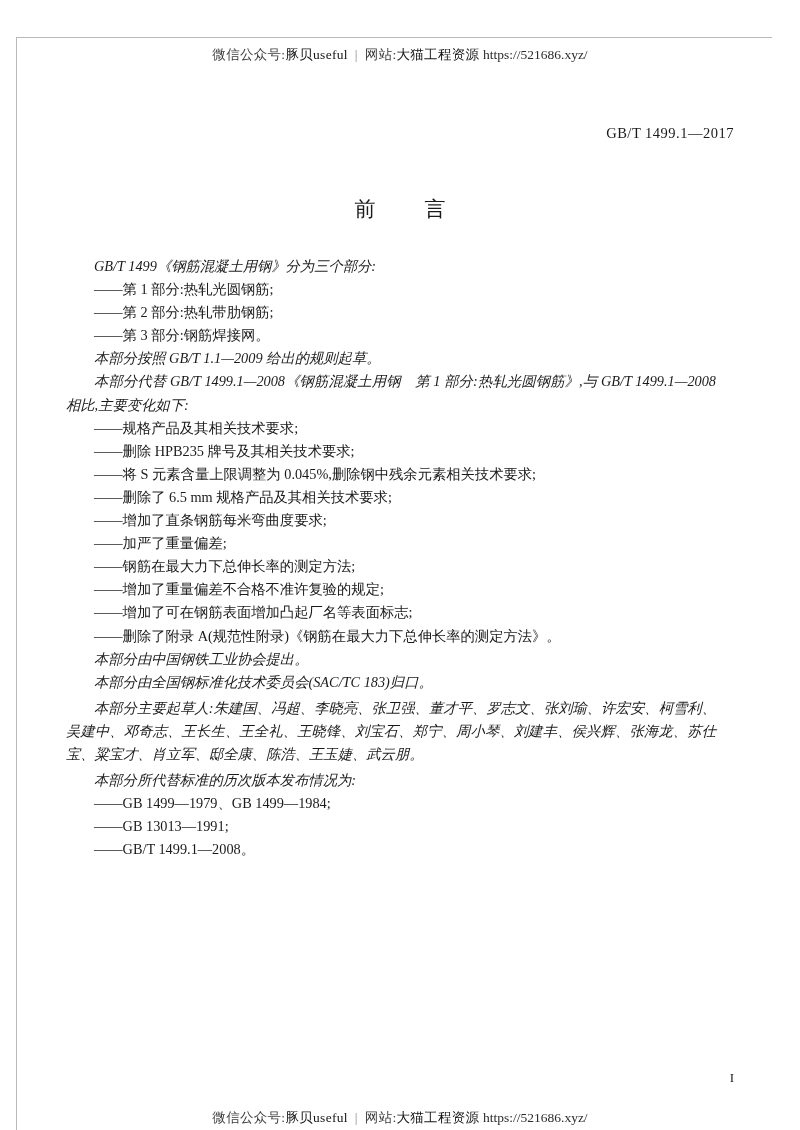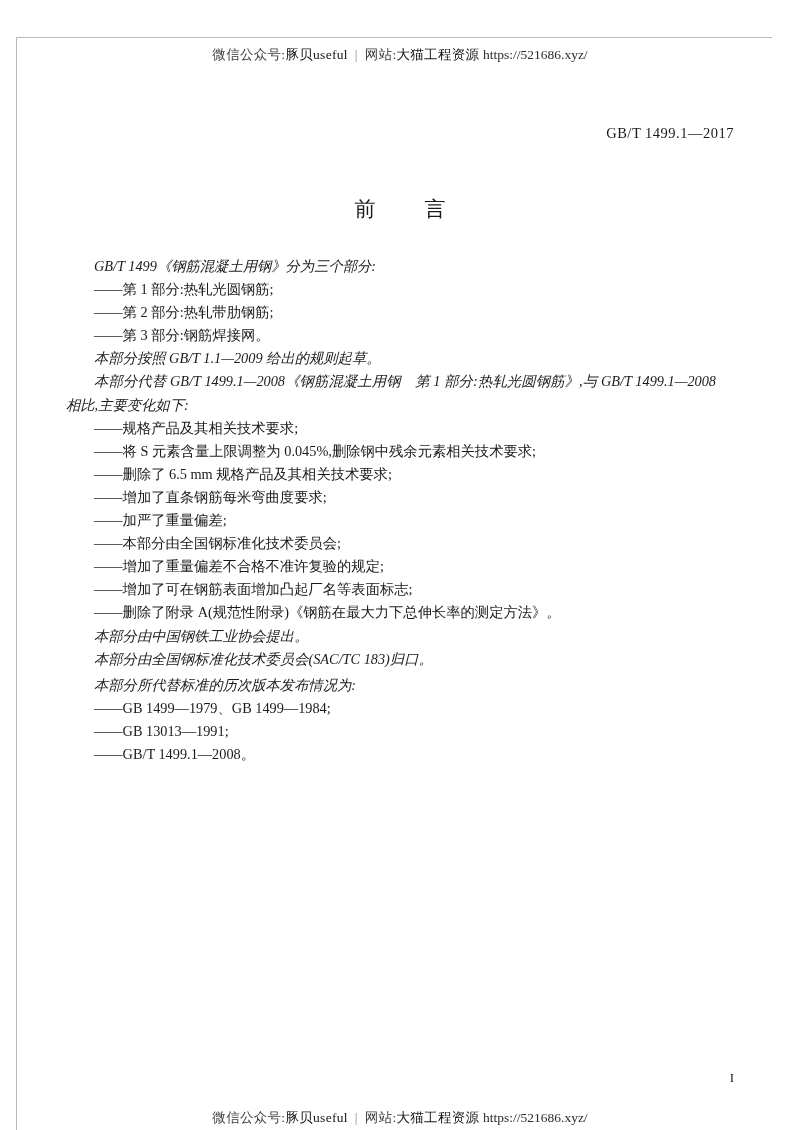--- a/index.html
+++ b/index.html
@@ -126,30 +126,32 @@
     <div class="std-code">GB/T 1499.1—2017</div>
     <div class="doc-title">前　言</div>
     <div class="body-text">
         <p class="p-indent">GB/T 1499《钢筋混凝土用钢》分为三个部分:</p>
         <p class="p-dash">——第 1 部分:热轧光圆钢筋;</p>
         <p class="p-dash">——第 2 部分:热轧带肋钢筋;</p>
         <p class="p-dash">——第 3 部分:钢筋焊接网。</p>
         <p class="p-indent">本部分按照 GB/T 1.1—2009 给出的规则起草。</p>
         <p class="p-indent">本部分代替 GB/T 1499.1—2008《钢筋混凝土用钢　第 1 部分:热轧光圆钢筋》,与 GB/T 1499.1—2008 相比,主要变化如下:</p>
         <p class="p-dash">——规格产品及其相关技术要求;</p>
+        <p class="p-dash">——删除 HPB235 牌号及其相关技术要求;</p>
         <p class="p-dash">——将 S 元素含量上限调整为 0.045%,删除钢中残余元素相关技术要求;</p>
         <p class="p-dash">——删除了 6.5 mm 规格产品及其相关技术要求;</p>
         <p class="p-dash">——增加了直条钢筋每米弯曲度要求;</p>
         <p class="p-dash">——加严了重量偏差;</p>
-        <p class="p-dash">——本部分由全国钢标准化技术委员会;</p>
+        <p class="p-dash">——钢筋在最大力下总伸长率的测定方法;</p>
         <p class="p-dash">——增加了重量偏差不合格不准许复验的规定;</p>
         <p class="p-dash">——增加了可在钢筋表面增加凸起厂名等表面标志;</p>
         <p class="p-dash">——删除了附录 A(规范性附录)《钢筋在最大力下总伸长率的测定方法》。</p>
         <p class="p-indent">本部分由中国钢铁工业协会提出。</p>
         <p class="p-indent">本部分由全国钢标准化技术委员会(SAC/TC 183)归口。</p>
+        <p class="p-indent para-gap">本部分主要起草人:朱建国、冯超、李晓亮、张卫强、董才平、罗志文、张刘瑜、许宏安、柯雪利、吴建中、邓奇志、王长生、王全礼、王晓锋、刘宝石、郑宁、周小琴、刘建丰、侯兴辉、张海龙、苏仕宝、粱宝才、肖立军、邸全康、陈浩、王玉婕、武云朋。</p>
         <p class="p-indent para-gap">本部分所代替标准的历次版本发布情况为:</p>
         <p class="p-dash">——GB 1499—1979、GB 1499—1984;</p>
         <p class="p-dash">——GB 13013—1991;</p>
         <p class="p-dash">——GB/T 1499.1—2008。</p>
       </div>
     <div class="page-number">I</div>
   </div>
 
   <div class="watermark watermark-bottom">
     <span class="label">微信公众号:</span><span class="name">豚贝useful</span><span class="sep">|</span><span class="label">网站:</span><span class="name">大猫工程资源</span>&nbsp;<span class="url">https://521686.xyz/</span>

